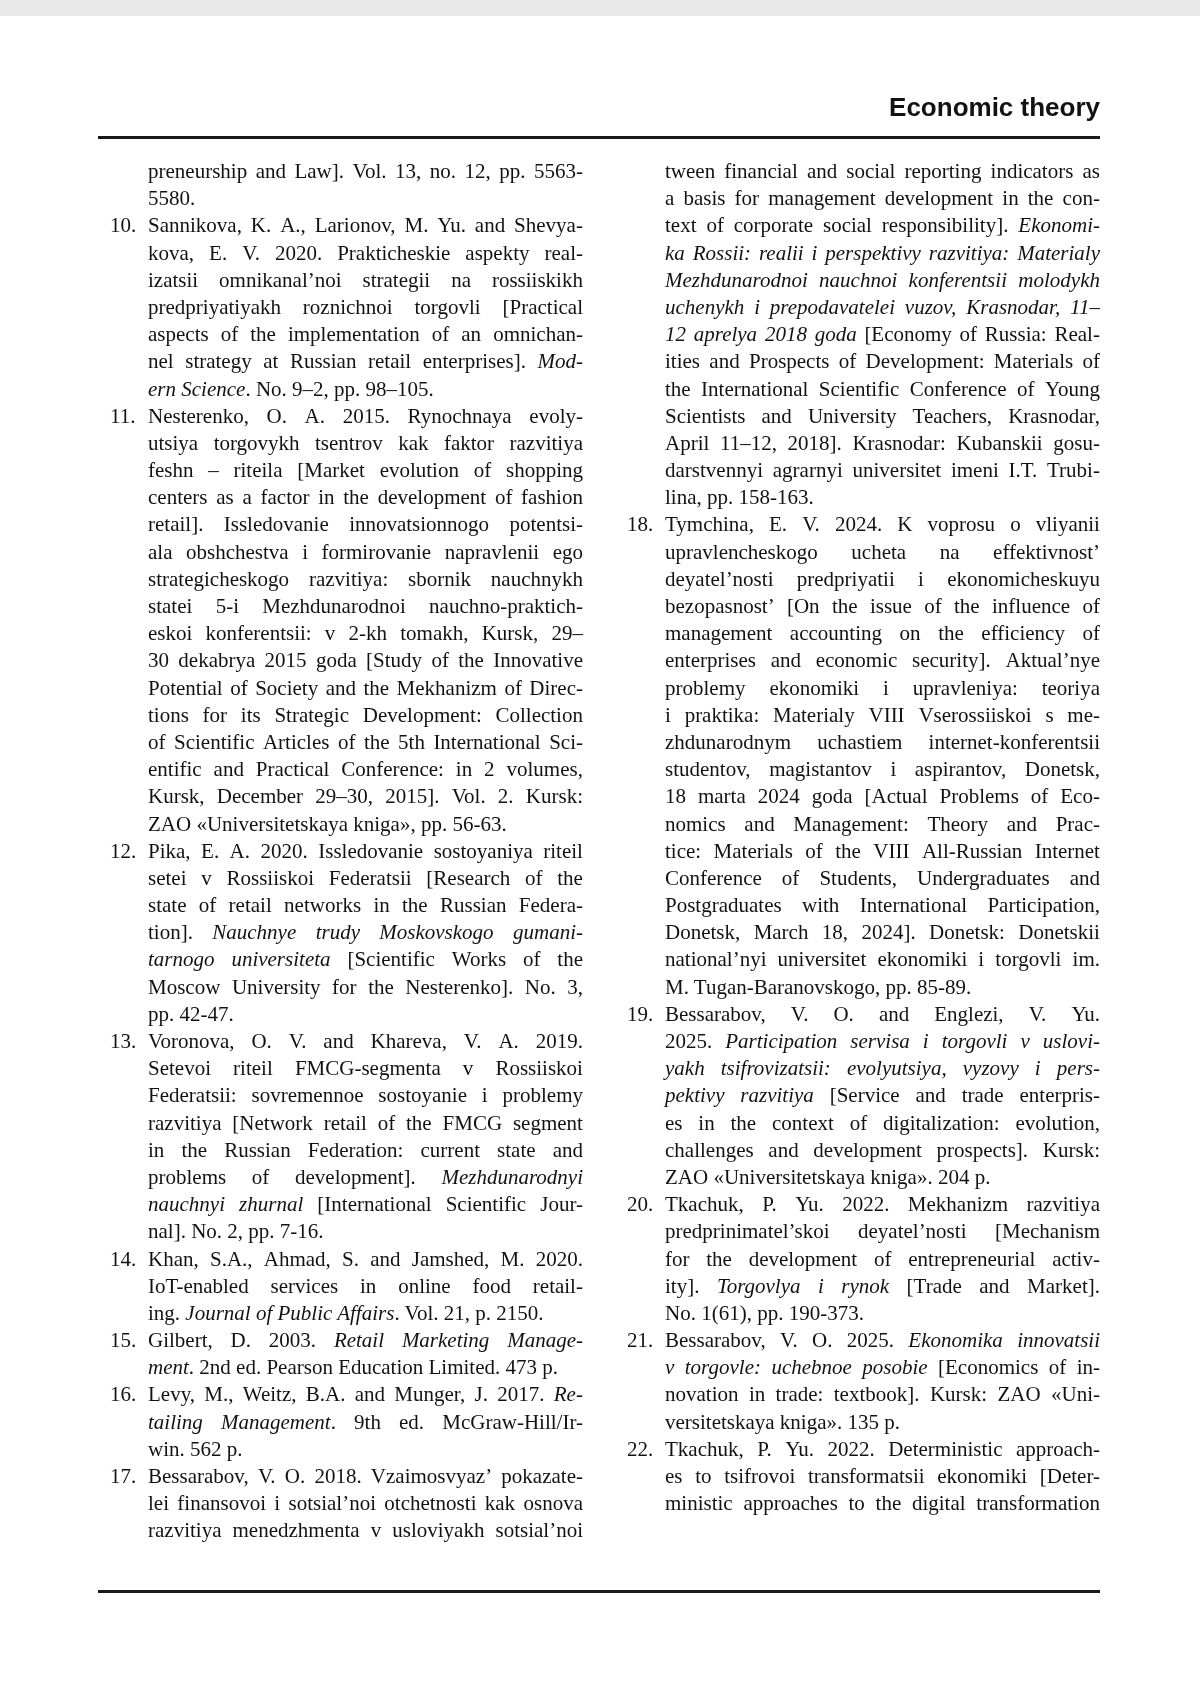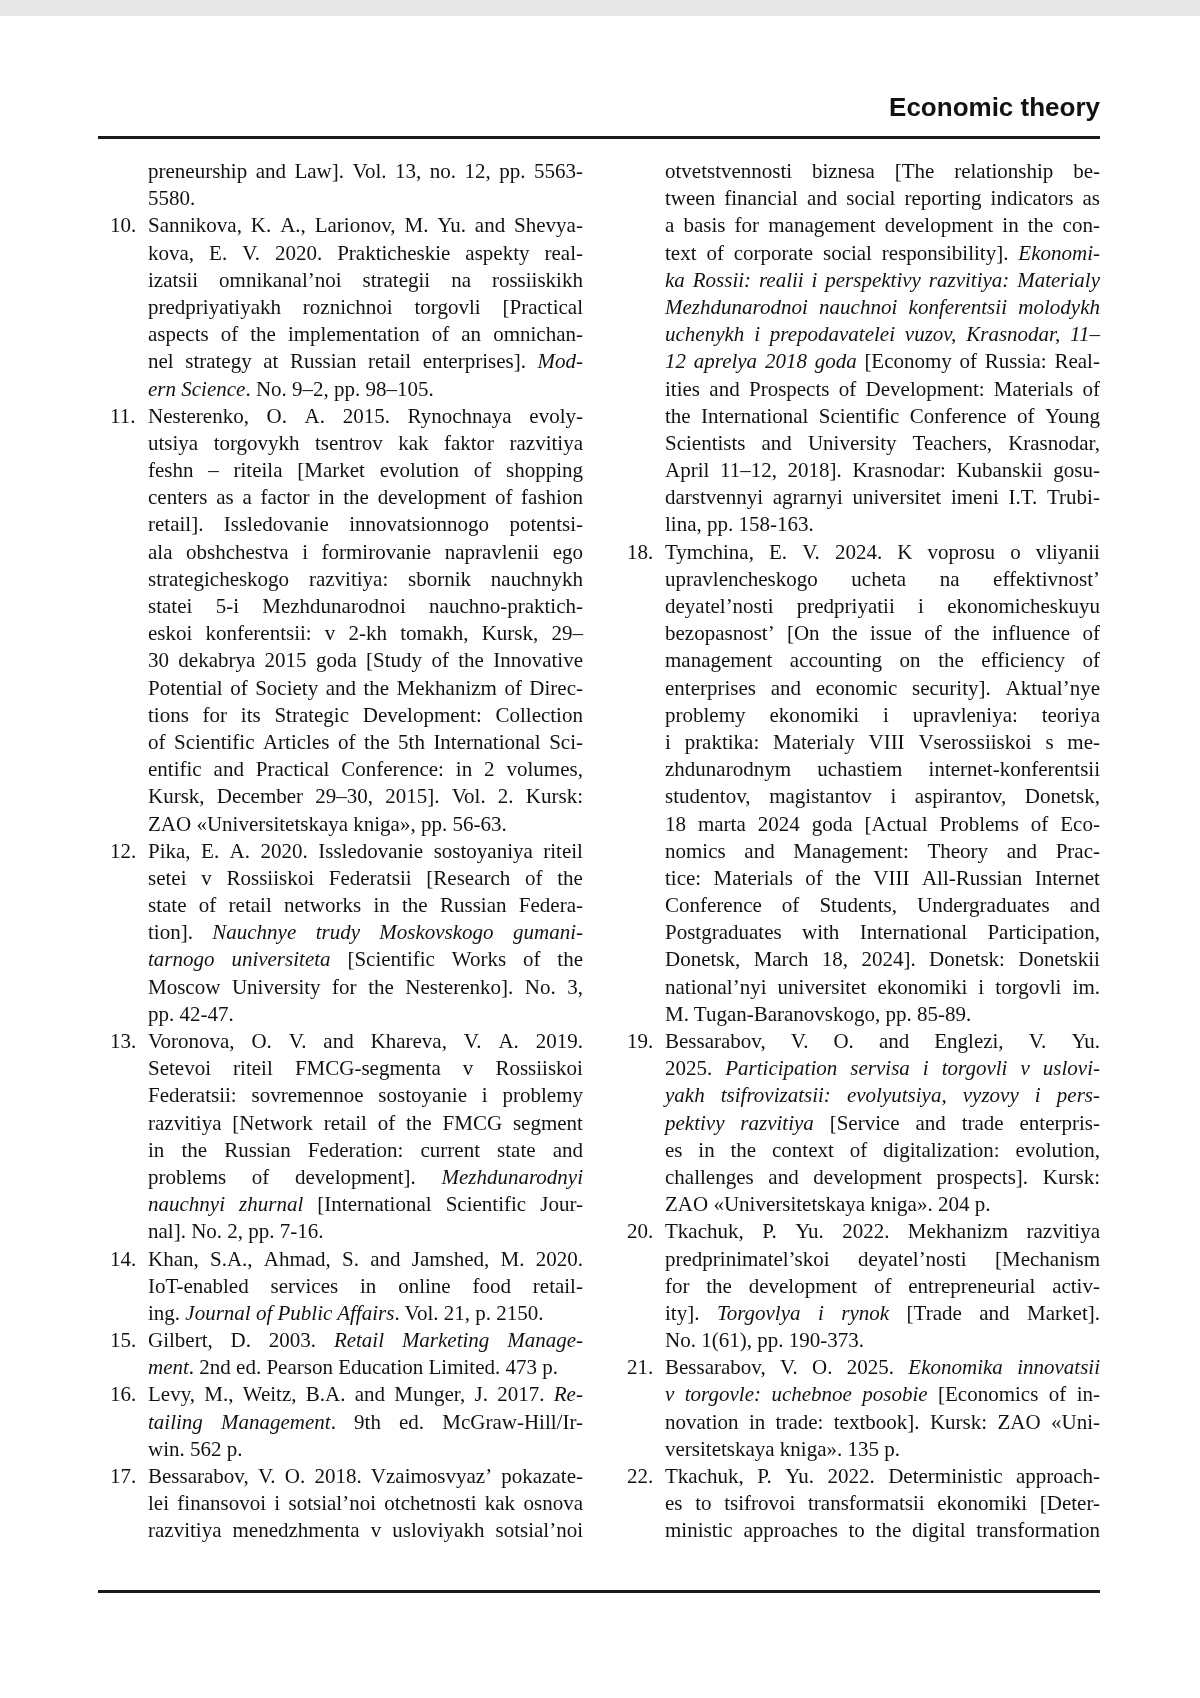--- a/index.html
+++ b/index.html
@@ -545,29 +545,20 @@
           <span class="w"><span>menedzhmenta</span></span>
           <span class="w"><span>v</span></span>
           <span class="w"><span>usloviyakh</span></span>
           <span class="w"><span>sotsial’noi</span></span>
         </div>
       </div>
     </div>
   <div class="col col-right" id="col-right">
       <div class="ref-line">
         <div class="ref-text just">
-          <span class="w"><span>otvetstvennosti</span></span>
-          <span class="w"><span>biznesa</span></span>
-          <span class="w"><span>[The</span></span>
-          <span class="w"><span>relationship</span></span>
-          <span class="w"><span>be-</span></span>
-        </div>
-      </div>
-      <div class="ref-line">
-        <div class="ref-text just">
           <span class="w"><span>tween</span></span>
           <span class="w"><span>financial</span></span>
           <span class="w"><span>and</span></span>
           <span class="w"><span>social</span></span>
           <span class="w"><span>reporting</span></span>
           <span class="w"><span>indicators</span></span>
           <span class="w"><span>as</span></span>
         </div>
       </div>
       <div class="ref-line">

